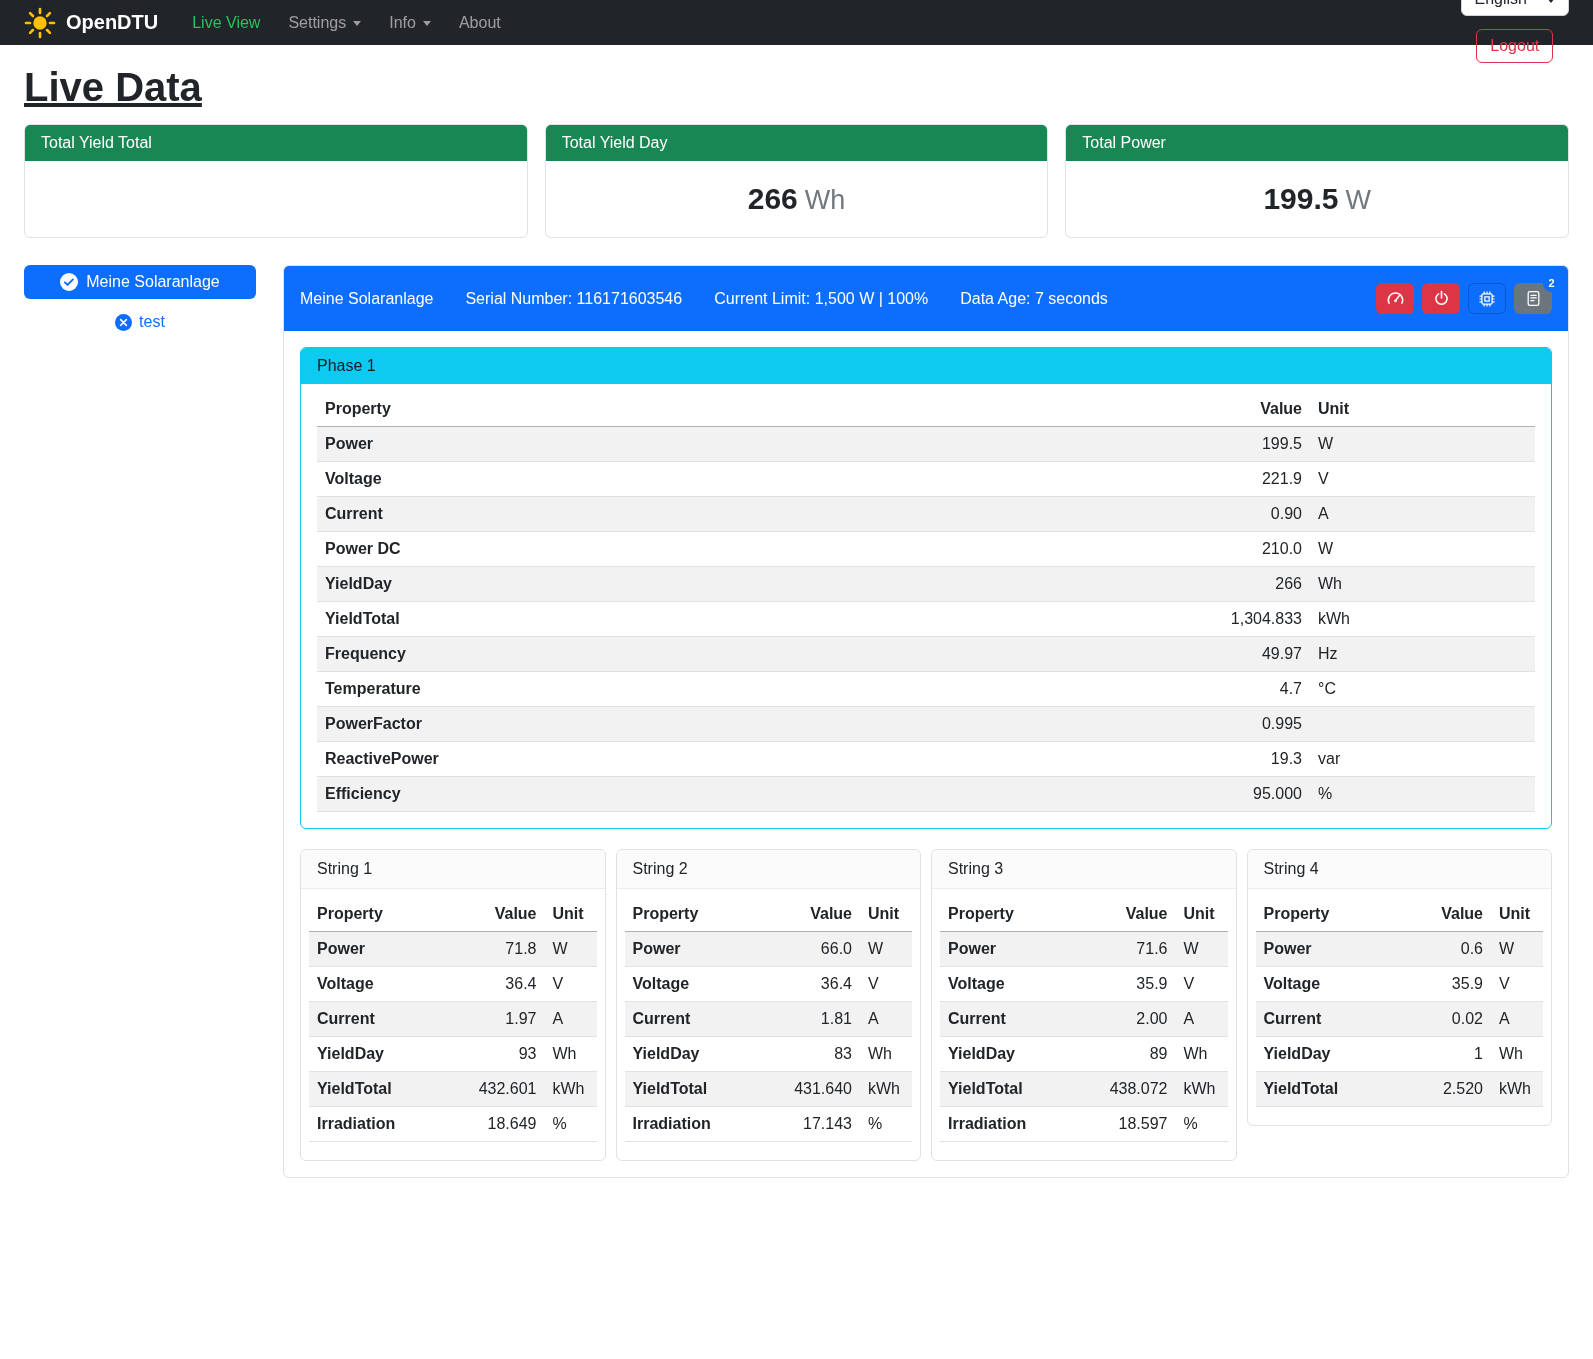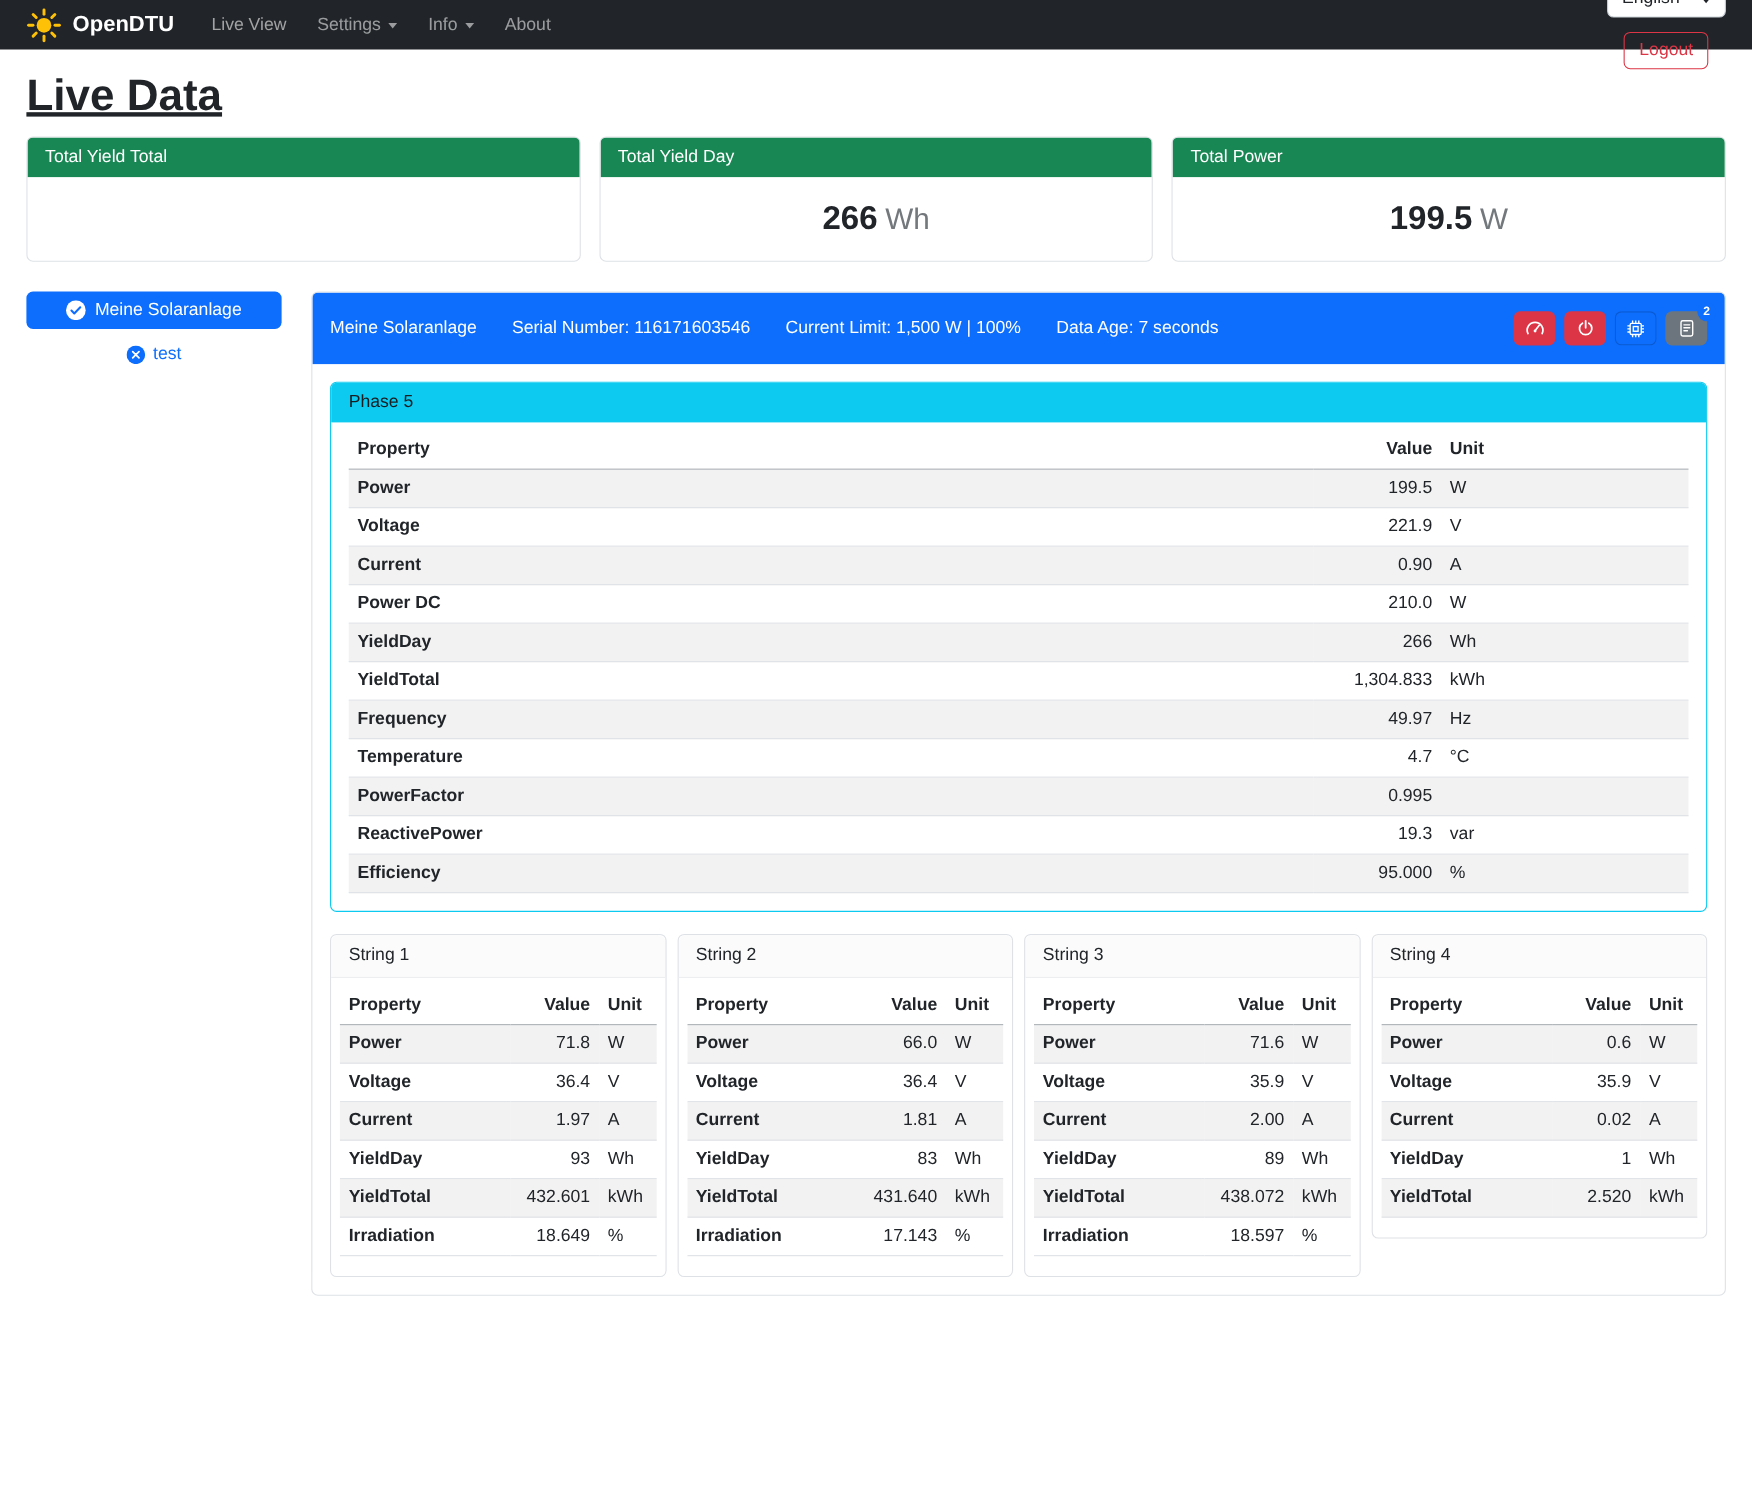--- a/index.html
+++ b/index.html
@@ -25,21 +25,21 @@
     margin-right: 20px; cursor: pointer;
   }
   .nav-links { display: flex; align-items: center; }
   .nav-link {
     color: rgba(255,255,255,.55);
     font-size: 16px;
     padding: 8px 14px;
     display: flex; align-items: center; gap: 7px;
     cursor: pointer;
   }
-  .nav-link.active { color: #a3a3a3; }
+  .nav-link.active { color: #22c55e; }
   .caret {
     display: inline-block; width: 0; height: 0;
     border-left: 4.5px solid transparent;
     border-right: 4.5px solid transparent;
     border-top: 5px solid currentColor;
     margin-top: 2px;
   }
   .nav-right { margin-left: auto; display: flex; align-items: center; gap: 13px; flex-direction: column; }
   .lang-select {
     background: #fff; color: #212529;
@@ -274,21 +274,21 @@
               <path d="M5.5 5h5M5.5 7.5h5M5.5 10h3" stroke-linecap="round"></path>
             </svg>
             <span class="badge">2</span>
           </button>
         </div>
       </div>
 
       <div class="panel-body">
 
         <div class="phase-card">
-          <div class="phase-header">Phase 5</div>
+          <div class="phase-header">Phase 1</div>
           <div class="phase-body">
             <table class="data phase-table">
               <thead>
                 <tr>
                   <th class="col-prop">Property</th>
                   <th class="col-val">Value</th>
                   <th class="col-unit">Unit</th>
                 </tr>
               </thead>
               <tbody>

